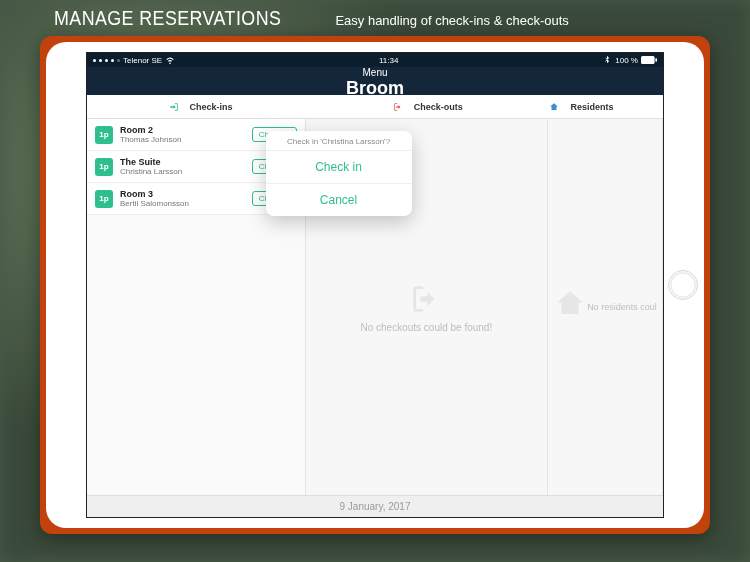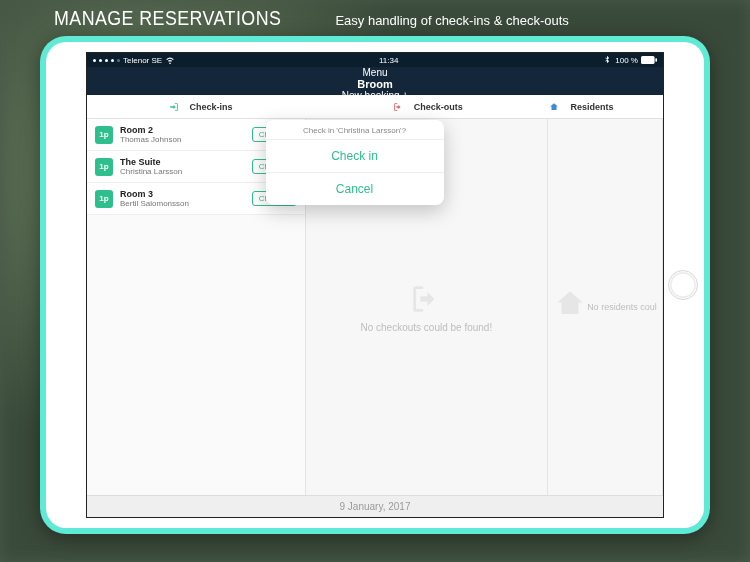--- a/index.html
+++ b/index.html
@@ -1,48 +1,48 @@
 <!DOCTYPE html>
 <html><head>
 <meta charset="utf-8">
 <style>
   * { margin: 0; padding: 0; box-sizing: border-box; font-family: -apple-system, BlinkMacSystemFont, "Segoe UI", Helvetica, Arial, sans-serif; }
   body { width: 750px; height: 562px; background: #4a5a4a; position: relative; overflow: hidden; }
   .bg-blur { position: absolute; inset: 0; background: radial-gradient(circle at 20% 30%, #6b8060 0%, #3a4a3a 40%), radial-gradient(circle at 80% 70%, #8a9a7a 0%, #2a3a2a 50%); filter: blur(8px); }
   .marketing { position: absolute; top: 6px; left: 54px; color: #fff; display: flex; align-items: baseline; gap: 14px; z-index: 5; }
   .marketing-title { font-size: 21px; font-weight: 300; letter-spacing: 0.5px; font-stretch: condensed; transform: scaleX(0.85); transform-origin: left; }
   .marketing-sub { font-size: 13px; font-weight: 300; }
-  .ipad { position: absolute; left: 40px; top: 36px; width: 670px; height: 498px; background: #5eead4; border-radius: 26px; box-shadow: 0 4px 20px rgba(0,0,0,0.4); }
+  .ipad { position: absolute; left: 40px; top: 36px; width: 670px; height: 498px; background: #c2410c; border-radius: 12px; box-shadow: 0 4px 20px rgba(0,0,0,0.4); }
   .ipad-inner { position: absolute; inset: 6px; border-radius: 20px; background: #fff; }
   .home-btn { position: absolute; right: 12px; top: 50%; transform: translateY(-50%); width: 30px; height: 30px; border-radius: 50%; background: radial-gradient(circle, #fff 55%, #e8e8e8 60%, #fff 70%); border: 1px solid #d8d8d8; }
   .screen { position: absolute; left: 46px; top: 16px; right: 46px; bottom: 16px; background: #fff; overflow: hidden; border: 1px solid #222; }
   .statusbar { height: 14px; background: #0b1e2d; color: #fff; font-size: 8px; display: flex; align-items: center; justify-content: space-between; padding: 0 6px; }
   .status-left, .status-right { display: flex; align-items: center; gap: 3px; }
   .dot { width: 3px; height: 3px; border-radius: 50%; background: #fff; }
   .dot.dim { background: rgba(255,255,255,0.35); }
   .navbar { height: 28px; background: #14263a; color: #fff; display: flex; align-items: center; justify-content: space-between; padding: 0 14px; font-size: 10px; flex-direction: column; }
-  .nav-title { font-size: 11px; font-weight: 700; }
+  .nav-title { font-size: 18px; font-weight: 700; }
   .tabs { height: 24px; display: flex; border-bottom: 1px solid #e0e0e0; background: #fff; }
   .tab { flex: 1; display: flex; align-items: center; justify-content: center; gap: 11px; font-size: 9px; font-weight: 600; color: #333; }
   .tab:last-child { flex: 0.5; justify-content: flex-start; padding-left: 8px; }
   .icon-box { width: 10px; height: 10px; display: inline-block; }
   .content { position: relative; height: calc(100% - 14px - 28px - 24px - 22px); display: flex; background: #f3f3f3; }
   .col { border-right: 1px solid #e4e4e4; position: relative; }
   .col-checkin { width: 38%; background: #fafafa; }
   .col-checkout { flex: 1; background: #f7f7f7; display: flex; flex-direction: column; align-items: center; justify-content: center; color: #bdbdbd; font-size: 10px; }
   .col-resident { width: 20%; background: #f7f7f7; display: flex; flex-direction: row; align-items: center; justify-content: center; color: #bdbdbd; font-size: 9px; }
   .reservation { display: flex; align-items: center; padding: 6px 8px; border-bottom: 1px solid #eee; background: #fff; gap: 7px; }
   .badge { width: 18px; height: 18px; background: #2fbf8f; color: #fff; border-radius: 3px; font-size: 8px; display: flex; align-items: center; justify-content: center; font-weight: 600; }
   .res-text { flex: 1; }
   .res-room { font-size: 9px; font-weight: 700; color: #222; }
   .res-guest { font-size: 8px; color: #777; }
   .checkin-btn { border: 1px solid #2fbf8f; color: #2fbf8f; background: #fff; border-radius: 3px; font-size: 8px; padding: 2px 6px; cursor: pointer; }
   .footer { height: 22px; background: #efefef; border-top: 1px solid #ddd; display: flex; align-items: center; justify-content: center; font-size: 10px; color: #9a9a9a; font-weight: 300; }
   .overlay { position: absolute; inset: 0; background: rgba(255,255,255,0.0); }
-  .popover { position: absolute; left: 31%; top: 1px; width: 178px; background: #fff; border-radius: 8px; box-shadow: 0 6px 20px rgba(0,0,0,0.22); overflow: hidden; }
+  .popover { position: absolute; left: 31%; top: 12px; width: 146px; background: #fff; border-radius: 8px; box-shadow: 0 6px 20px rgba(0,0,0,0.22); overflow: hidden; }
   .popover-title { font-size: 8px; color: #888; text-align: center; padding: 6px 8px 4px; }
   .popover-btn { border-top: 1px solid #eee; text-align: center; padding: 9px 0; font-size: 12px; cursor: pointer; }
   .pop-check { color: #2fbf8f; }
   .pop-cancel { color: #2fbf8f; }
   .empty-icon { width: 34px; height: 34px; opacity: 0.35; margin-bottom: 6px; }
 </style>
 </head>
 <body>
 
 <div class="bg-blur"></div>

